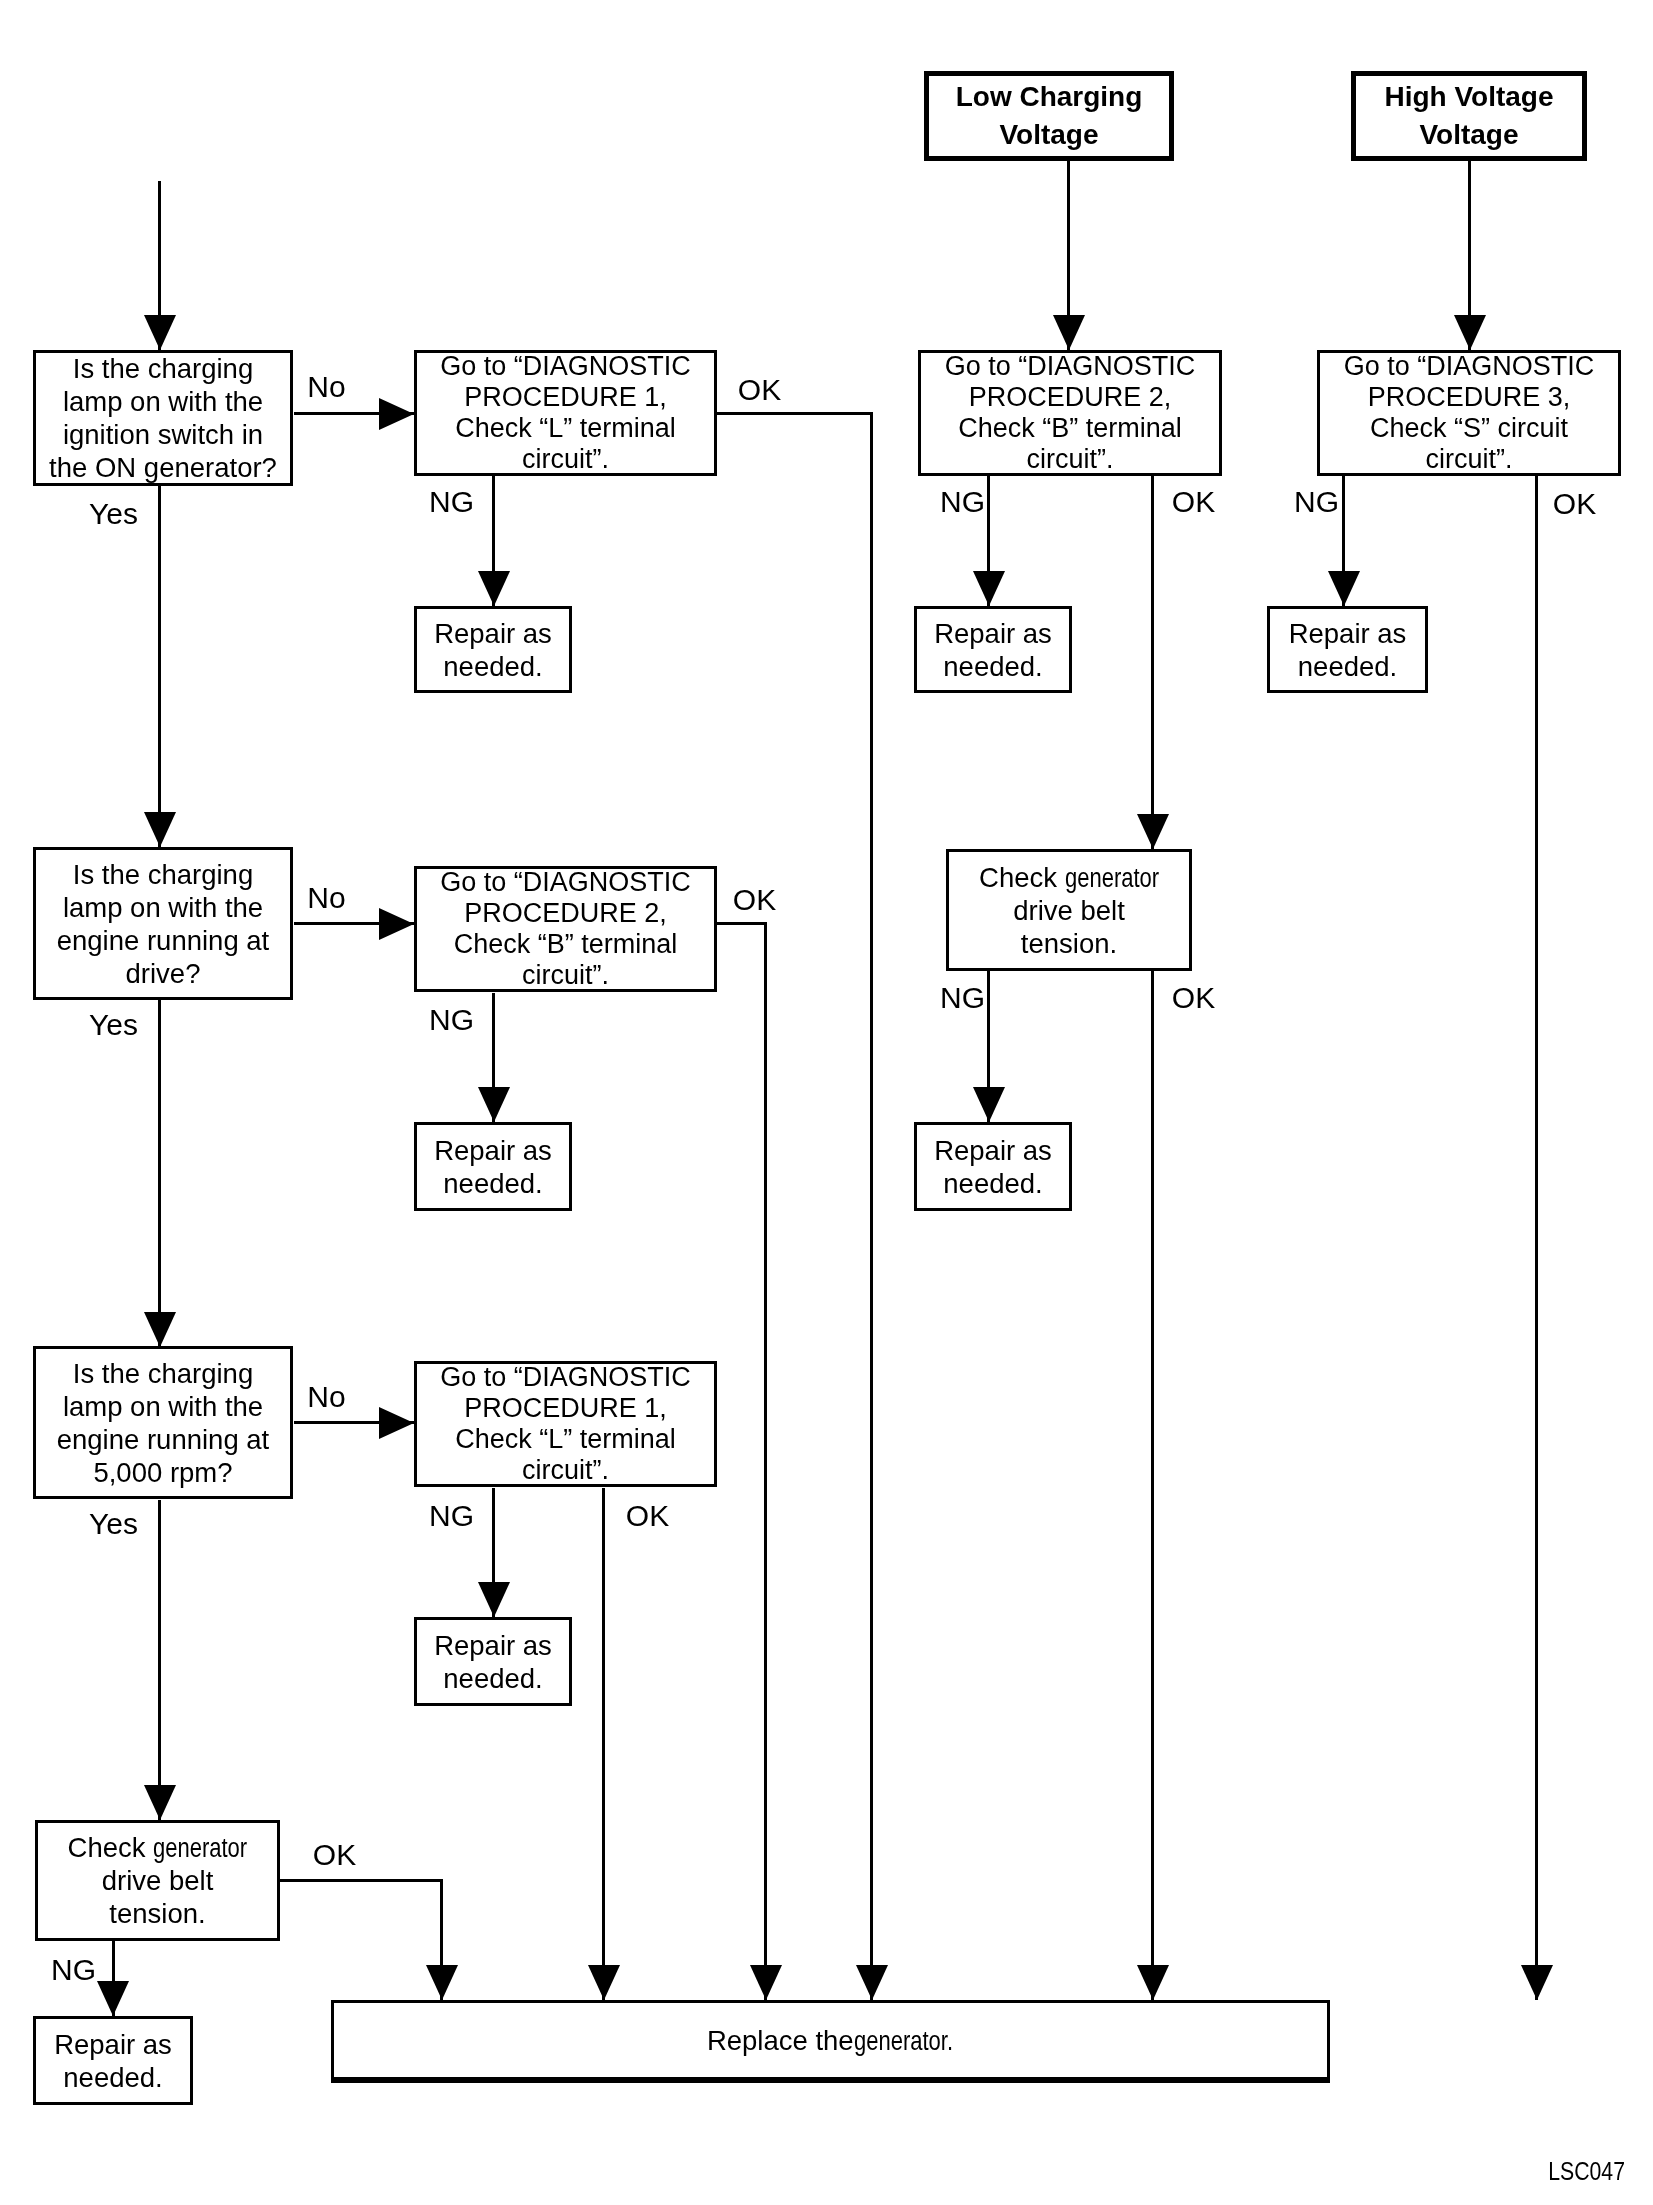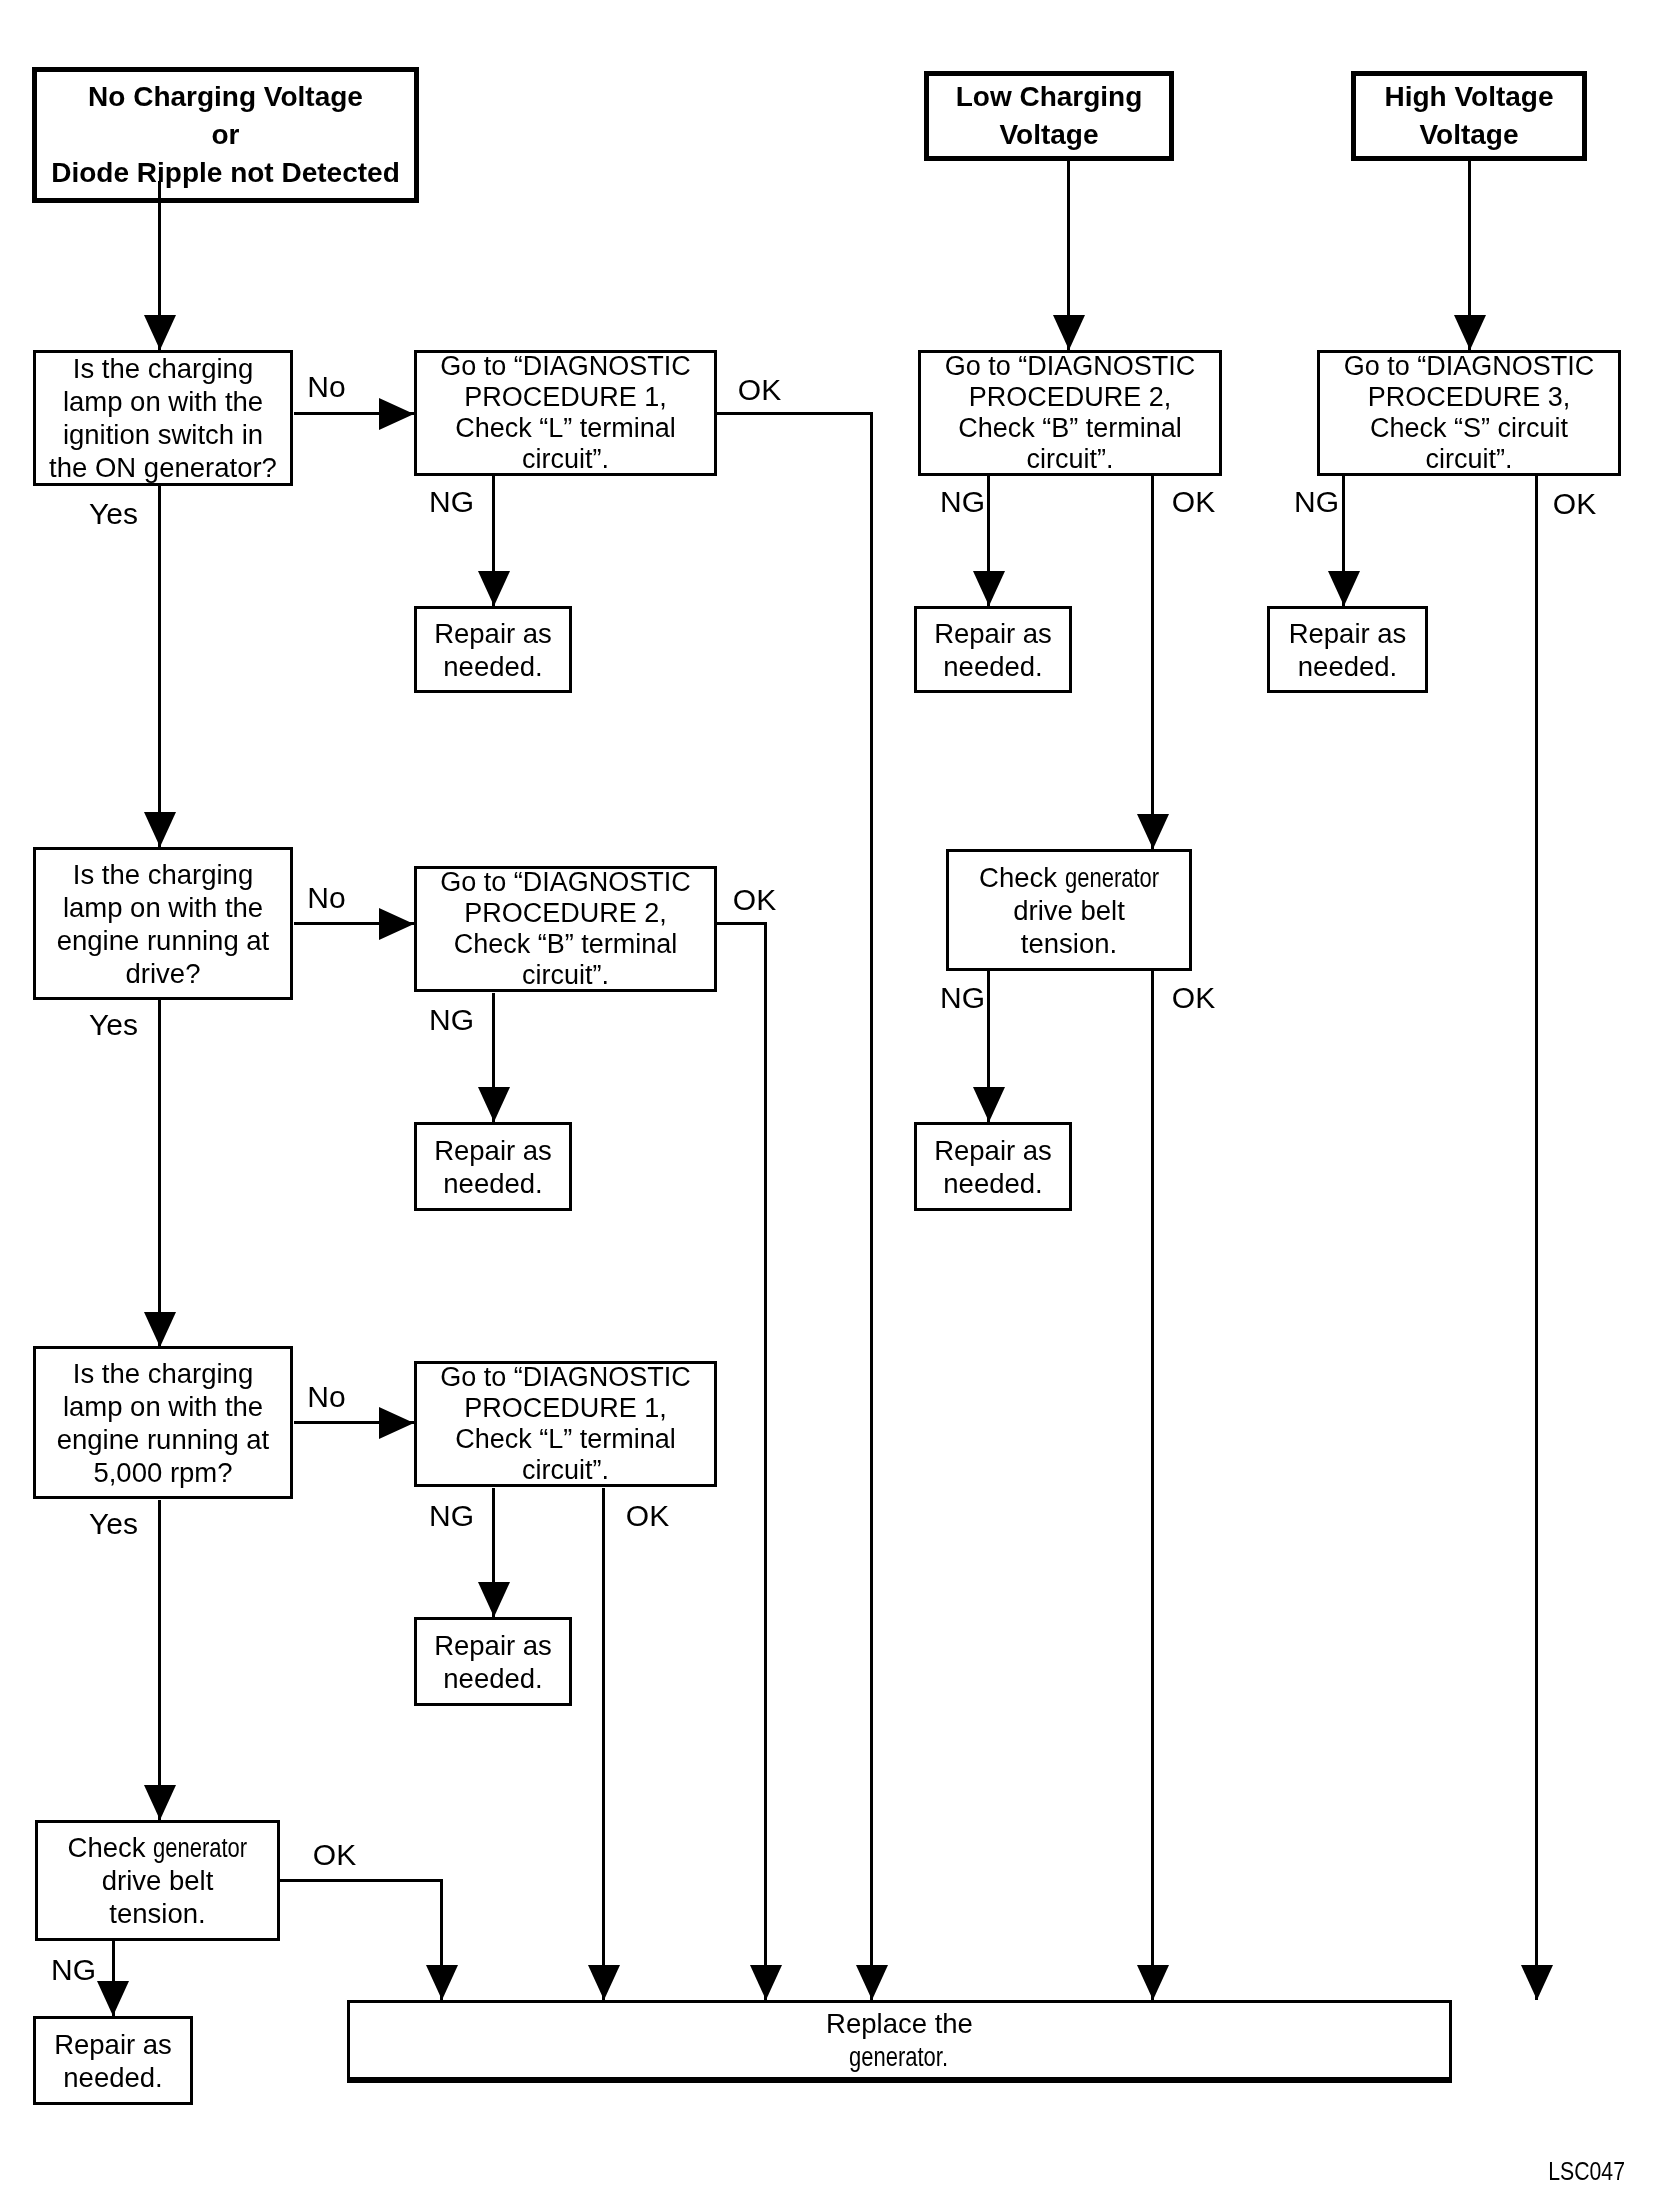--- a/index.html
+++ b/index.html
@@ -34,25 +34,20 @@
   .lbl{position:absolute;font-size:30px;line-height:32px;width:67px;text-align:center;}
   .nw{display:inline-block;transform:scaleX(0.8);transform-origin:0 50%;margin-right:-0.85em;}
   .code{position:absolute;font-size:25px;transform:scaleX(0.85);transform-origin:100% 50%;
         width:100px;text-align:right;}
 </style>
 </head>
 <body>
 
 <div class="canvas">
 
-  <div class="box thick" style="left:32px;top:67px;width:387px;height:136px;">
-    <div>No Charging Voltage</div>
-    <div>or</div>
-    <div>Diode Ripple not Detected</div>
-  </div>
   <div class="box thick" style="left:924px;top:71px;width:250px;height:90px;">
     <div>Low Charging</div>
     <div>Voltage</div>
   </div>
   <div class="box thick" style="left:1351px;top:71px;width:236px;height:90px;">
     <div>High Voltage</div>
     <div>Voltage</div>
   </div>
 
   <div class="box" style="left:33px;top:350px;width:260px;height:136px;">
@@ -138,21 +133,21 @@
   </div>
   <div class="box" style="left:414px;top:1617px;width:158px;height:89px;">
     <div>Repair as</div>
     <div>needed.</div>
   </div>
   <div class="box" style="left:33px;top:2016px;width:160px;height:89px;">
     <div>Repair as</div>
     <div>needed.</div>
   </div>
 
-  <div class="box bar" style="left:347px;top:2000px;width:1105px;height:83px;flex-direction:column;">
+  <div class="box bar" style="left:331px;top:2000px;width:999px;height:83px;">
     <span>Replace the </span>
       <span class="nw">generator.</span>
   </div>
 
   <div class="vline" style="left:158px;top:181px;height:169px;"></div>
   <div class="vline" style="left:1067px;top:161px;height:189px;"></div>
   <div class="vline" style="left:1468px;top:161px;height:189px;"></div>
   <div class="vline" style="left:158px;top:485px;height:362px;"></div>
   <div class="vline" style="left:158px;top:1000px;height:346px;"></div>
   <div class="vline" style="left:158px;top:1500px;height:320px;"></div>

